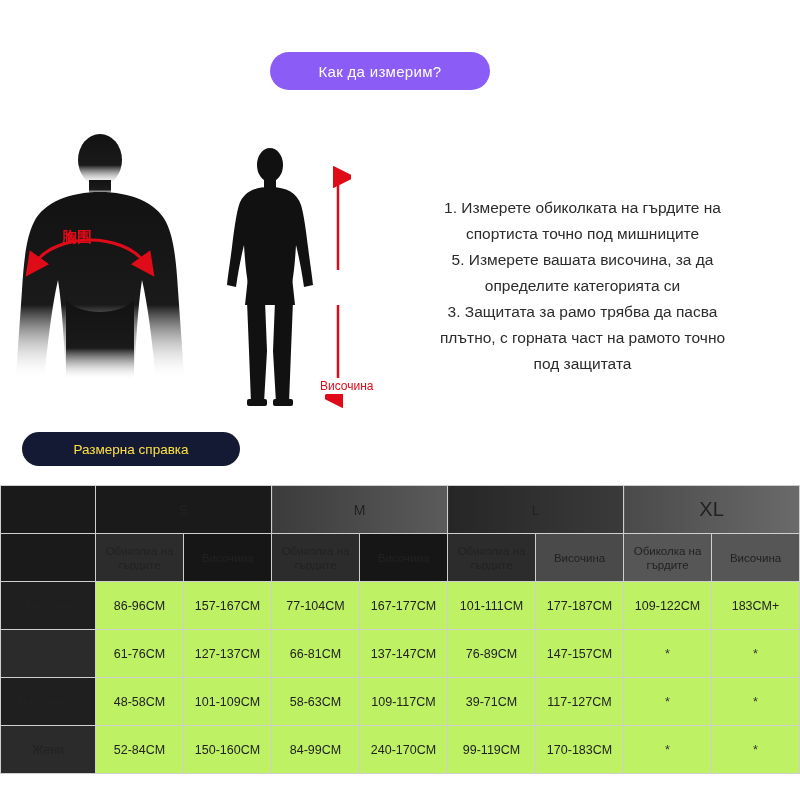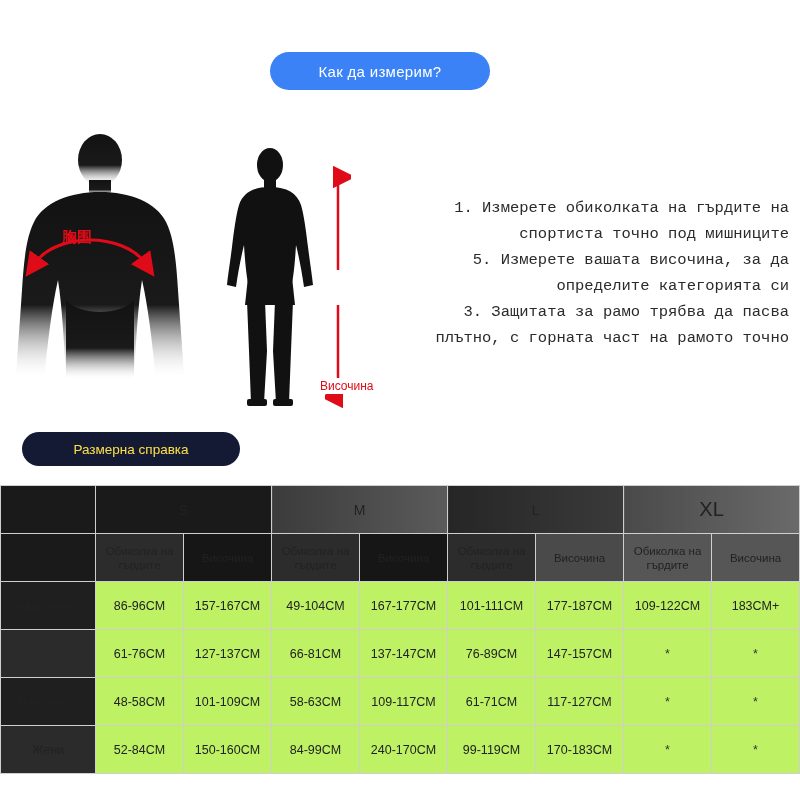--- a/index.html
+++ b/index.html
@@ -15,21 +15,21 @@
     position: relative;
     width: 800px; height: 800px;
     background: #ffffff;
   }
 
   
   .header-pill {
     position: absolute;
     left: 270px; top: 52px;
     width: 220px; height: 38px;
-    background: #3b82f6;
+    background: #8b5cf6;
     border-radius: 19px;
     display: flex; align-items: center; justify-content: center;
     color: #ffffff;
     font-size: 15px;
     letter-spacing: .3px;
   }
 
   
   .figures {
     position: absolute;
@@ -76,27 +76,26 @@
     left: 318px; top: 258px;
     font-size: 12px;
     color: #e00b18;
     background: #fff;
     padding: 1px 2px;
   }
 
   
   .instructions {
     position: absolute;
-    left: 394px; top: 195px;
+    left: 385px; top: 195px;
     width: 395px;
     font-size: 15.5px;
     line-height: 26px;
     color: #2b2b2b;
-    text-align: right;
-    font-family: Liberation Mono, monospace;
+    text-align: center;
   }
   .instructions .line {
     display: block;
   }
 
   
   .ref-pill {
     position: absolute;
     left: 22px; top: 432px;
     width: 218px; height: 34px;
@@ -251,20 +250,21 @@
     <div class="height-label">Височина</div>
   </div>
 
   <div class="instructions">
     <span class="line">1. Измерете обиколката на гърдите на</span>
     <span class="line">спортиста точно под мишниците</span>
     <span class="line">5. Измерете вашата височина, за да</span>
     <span class="line">определите категорията си</span>
     <span class="line">3. Защитата за рамо трябва да пасва</span>
     <span class="line">плътно, с горната част на рамото точно</span>
+    <span class="line">под защитата</span>
   </div>
 
   <div class="ref-pill">
     <span>Размерна справка</span>
   </div>
 
   <div class="table-wrap">
     <table class="size">
       <colgroup>
         <col class="col-label">
@@ -294,21 +294,21 @@
           <td class="sub-dark">Обиколка на гърдите</td>
           <td class="sub-grey2">Височина</td>
           <td class="sub-grey">Обиколка на гърдите</td>
           <td class="sub-grey">Височина</td>
         </tr>
 
         <tr>
           <td class="row-label">Напреднал</td>
           <td class="cell">86-96CM</td>
           <td class="cell">157-167CM</td>
-          <td class="cell">49-104CM</td>
+          <td class="cell">77-104CM</td>
           <td class="cell">167-177CM</td>
           <td class="cell">101-111CM</td>
           <td class="cell">177-187CM</td>
           <td class="cell">109-122CM</td>
           <td class="cell">183CM+</td>
         </tr>
 
         <tr>
           <td class="row-label light"></td>
           <td class="cell">61-76CM</td>
@@ -320,21 +320,21 @@
           <td class="cell star">*</td>
           <td class="cell star">*</td>
         </tr>
 
         <tr>
           <td class="row-label">Начинаещ</td>
           <td class="cell">48-58CM</td>
           <td class="cell">101-109CM</td>
           <td class="cell">58-63CM</td>
           <td class="cell">109-117CM</td>
-          <td class="cell">61-71CM</td>
+          <td class="cell">39-71CM</td>
           <td class="cell">117-127CM</td>
           <td class="cell star">*</td>
           <td class="cell star">*</td>
         </tr>
 
         <tr>
           <td class="row-label light">Жени</td>
           <td class="cell">52-84CM</td>
           <td class="cell">150-160CM</td>
           <td class="cell">84-99CM</td>

